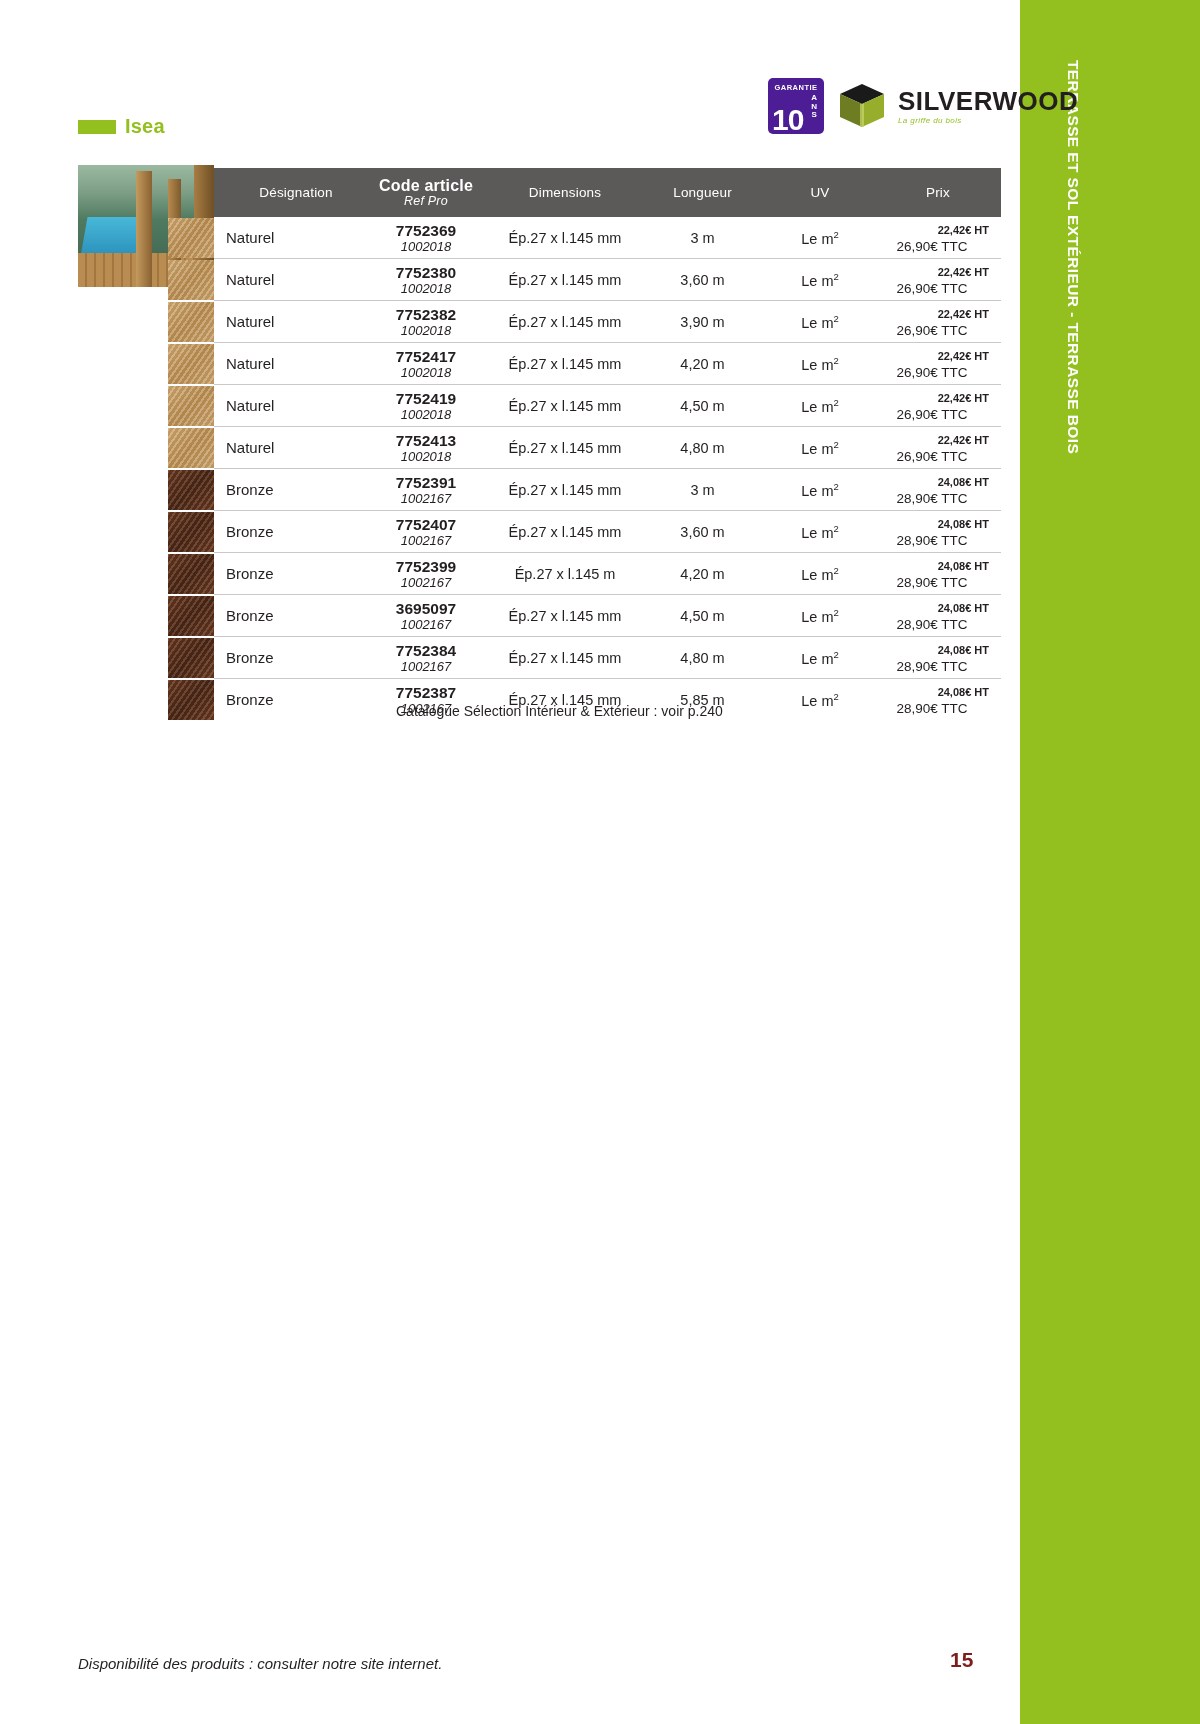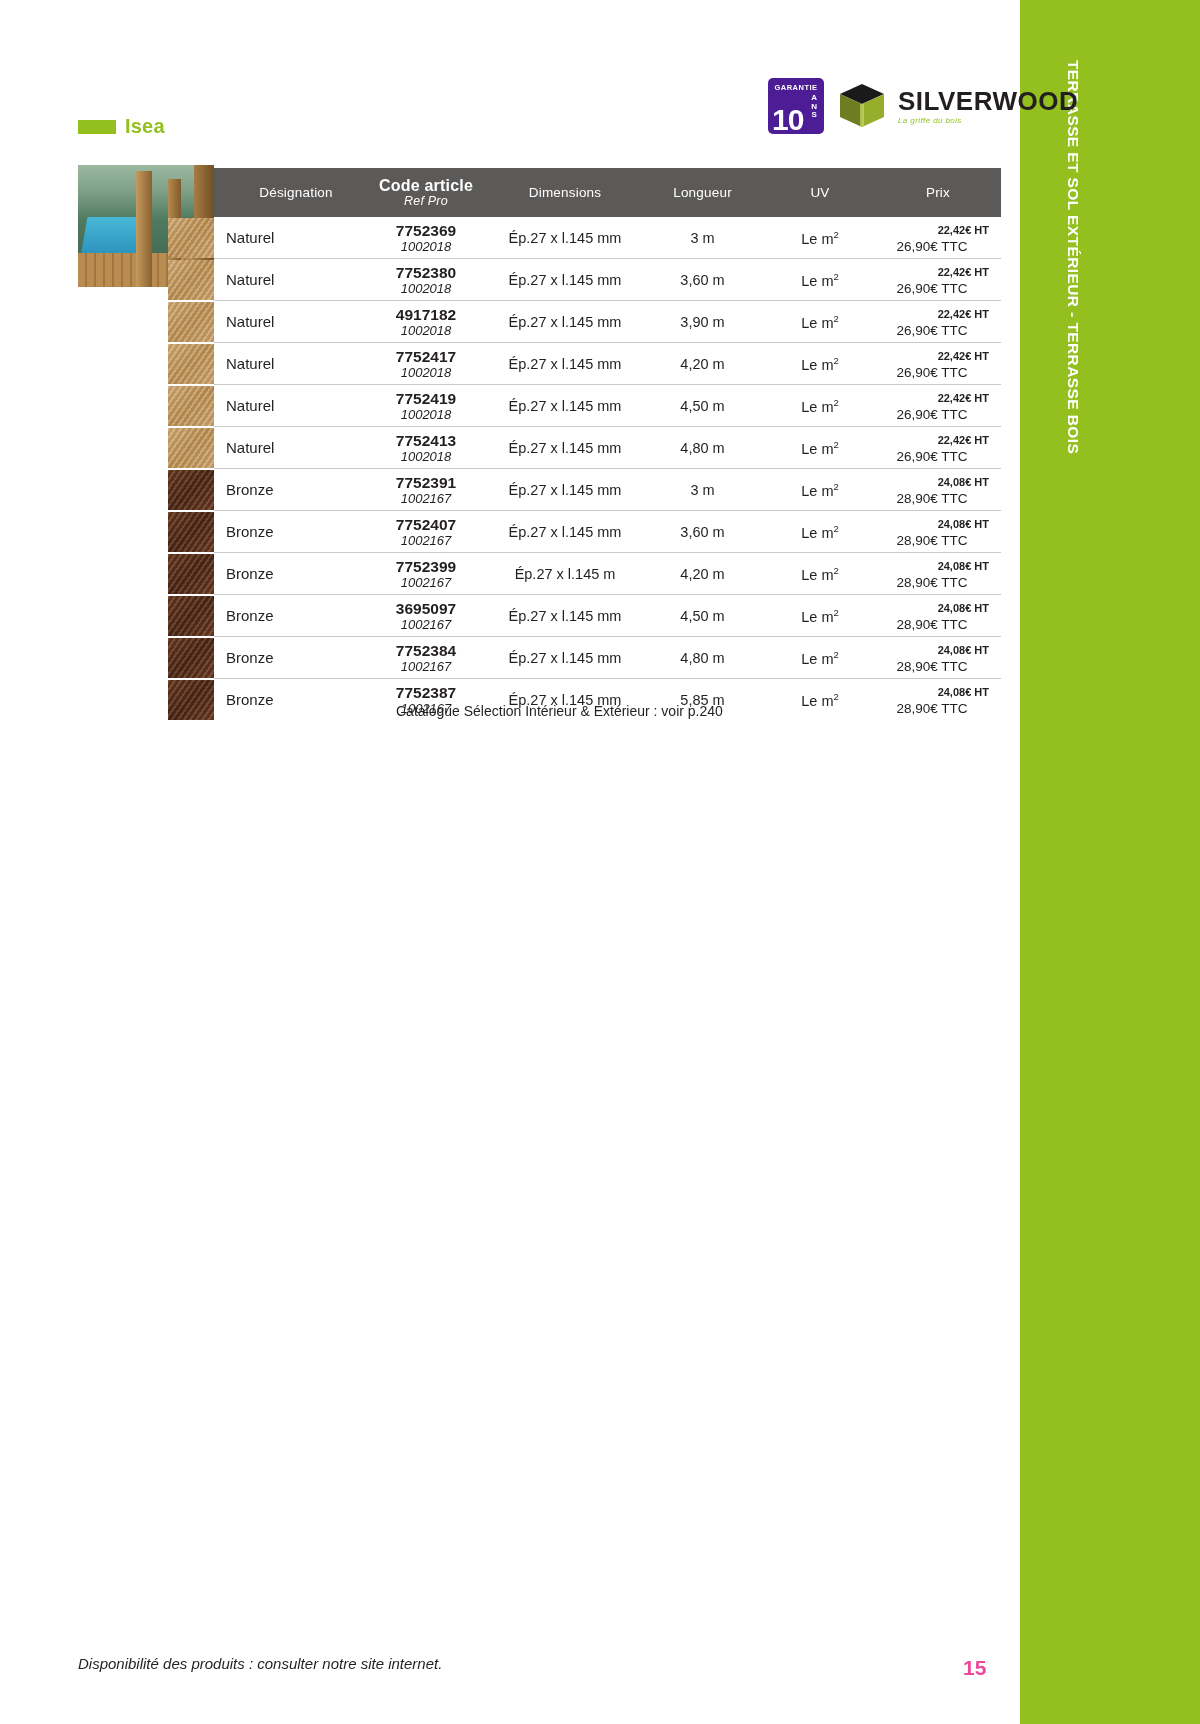--- a/index.html
+++ b/index.html
@@ -320,26 +320,25 @@
   .footer-note {
     position: absolute;
     bottom: 52px;
     left: 78px;
     font-size: 15px;
     font-style: italic;
     color: #231f20;
   }
   .page-number {
     position: absolute;
-    bottom: 44px;
+    bottom: 52px;
     left: 950px;
     font-size: 21px;
     font-weight: bold;
-    color: #ec4899;
-    margin-left: 13px;
+    color: #7f1d1d;
   }
 </style>
 </head>
 <body>
 
 <div class="side-tab">
   <div class="side-tab-label">TERRASSE ET SOL EXTÉRIEUR - TERRASSE BOIS</div>
 </div>
 
 <div class="page">
@@ -435,21 +434,21 @@
             </td>
           </tr>
           <tr>
             <td class="cell-des">
               <span class="des-inner">
                 <span class="swatch naturel"></span>
                 <span class="des-label">Naturel</span>
               </span>
             </td>
             <td>
-              <span class="code-main">4917182</span>
+              <span class="code-main">7752382</span>
               <span class="code-sub">1002018</span>
             </td>
             <td>Ép.27 x l.145 mm</td>
             <td>3,90 m</td>
             <td><span>Le m</span><span class="uv-sup">2</span></td>
             <td>
               <span class="price-ht">22,42€ HT</span>
               <span class="price-ttc">26,90€ TTC</span>
             </td>
           </tr>

